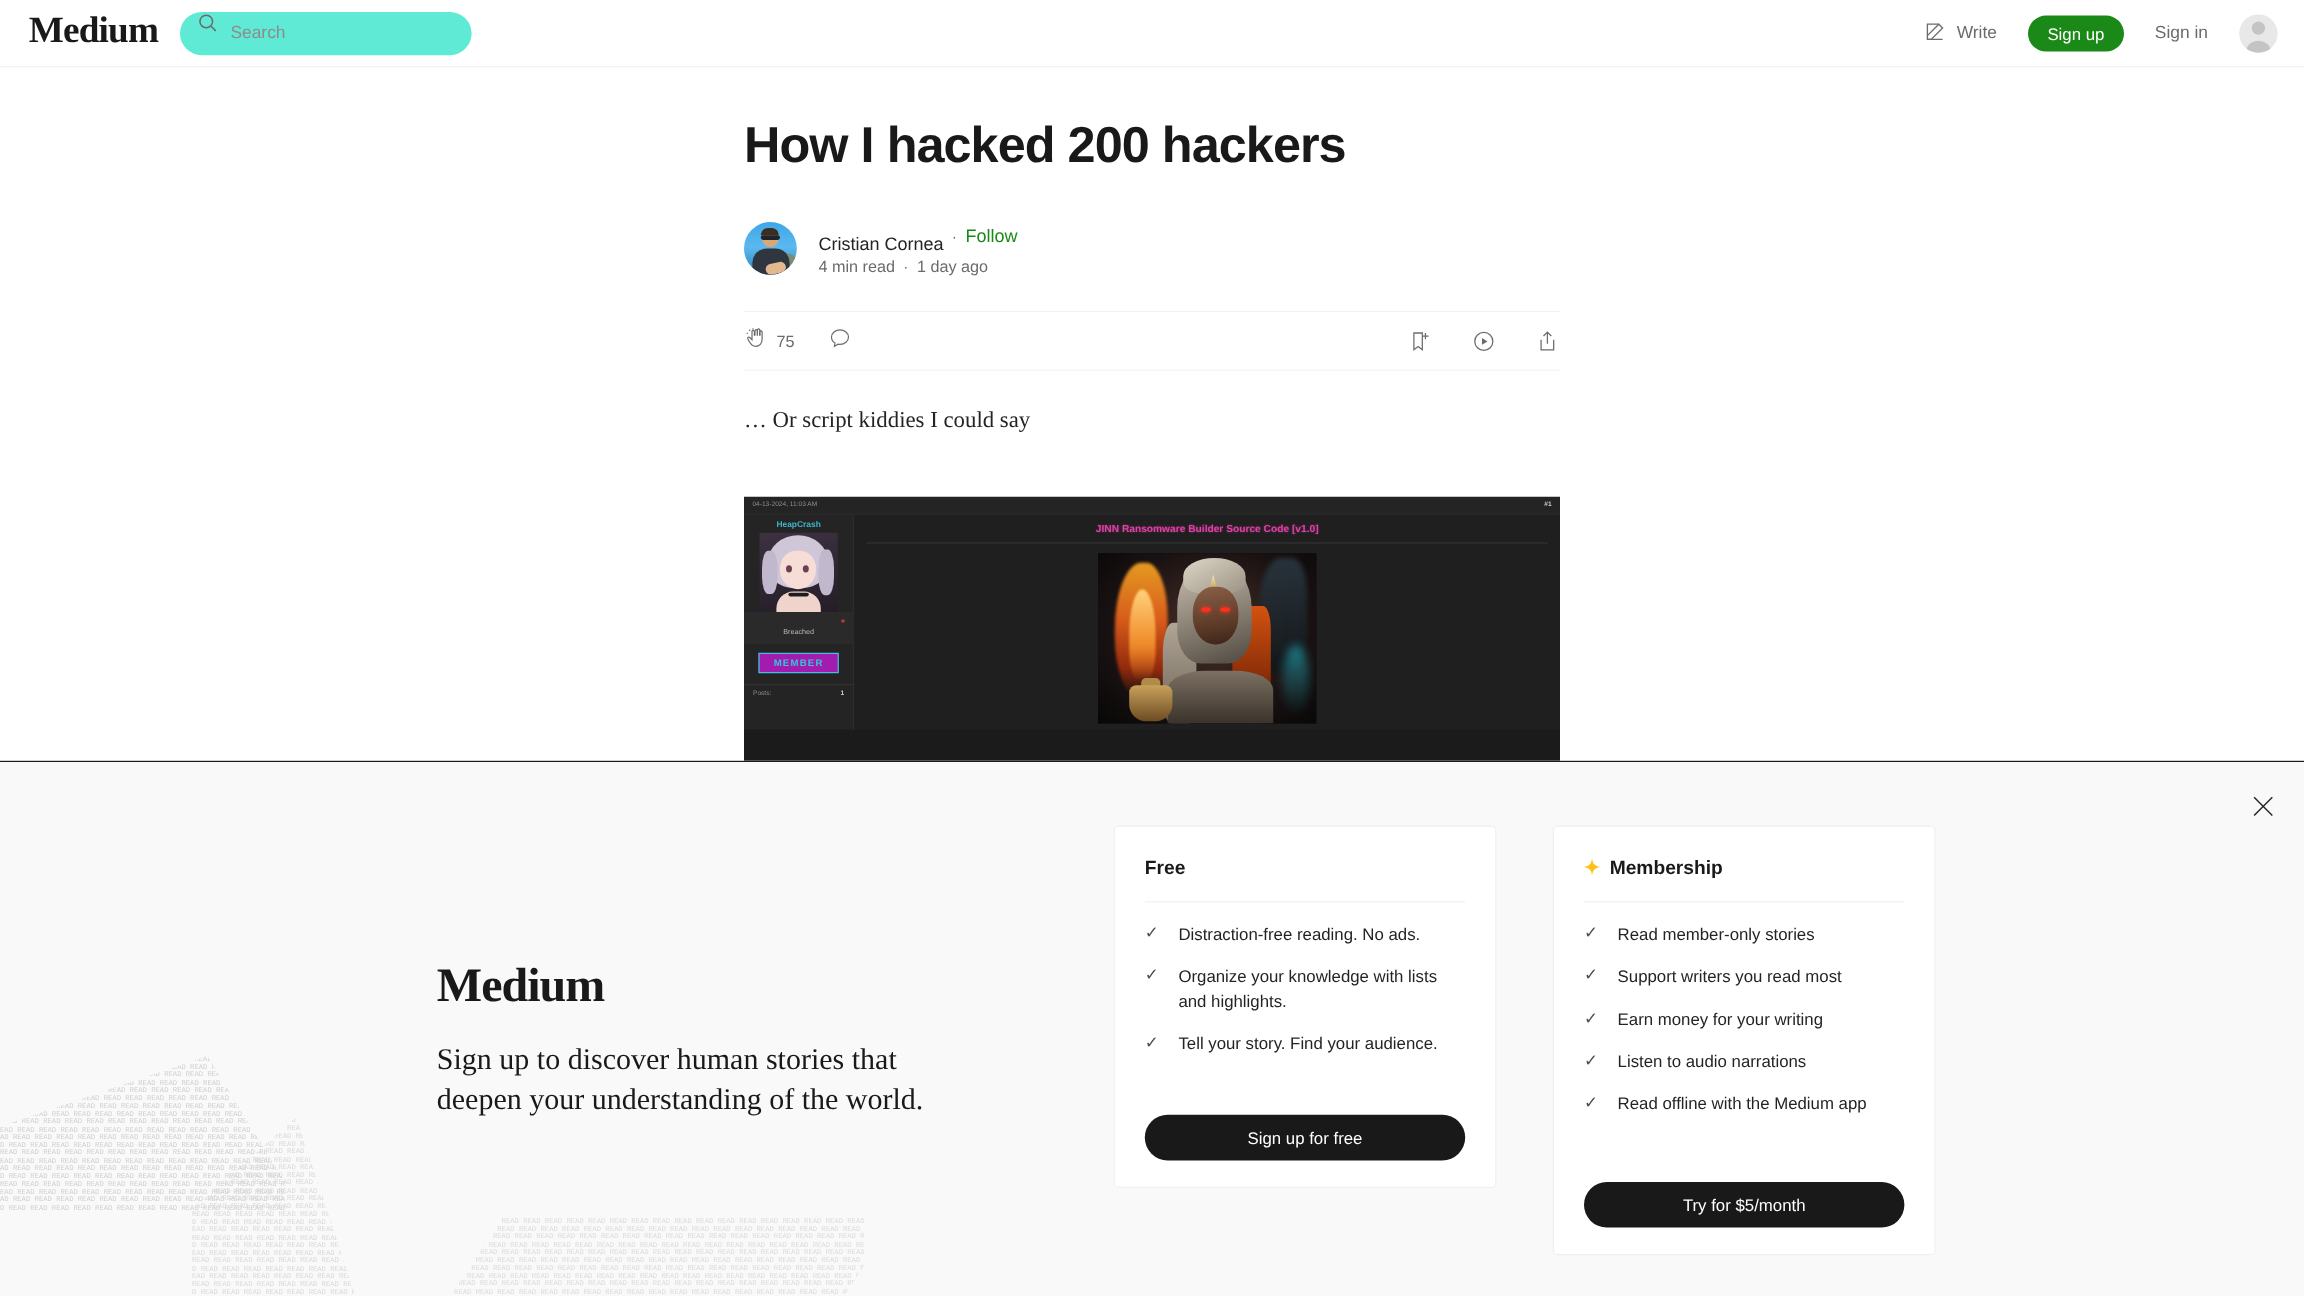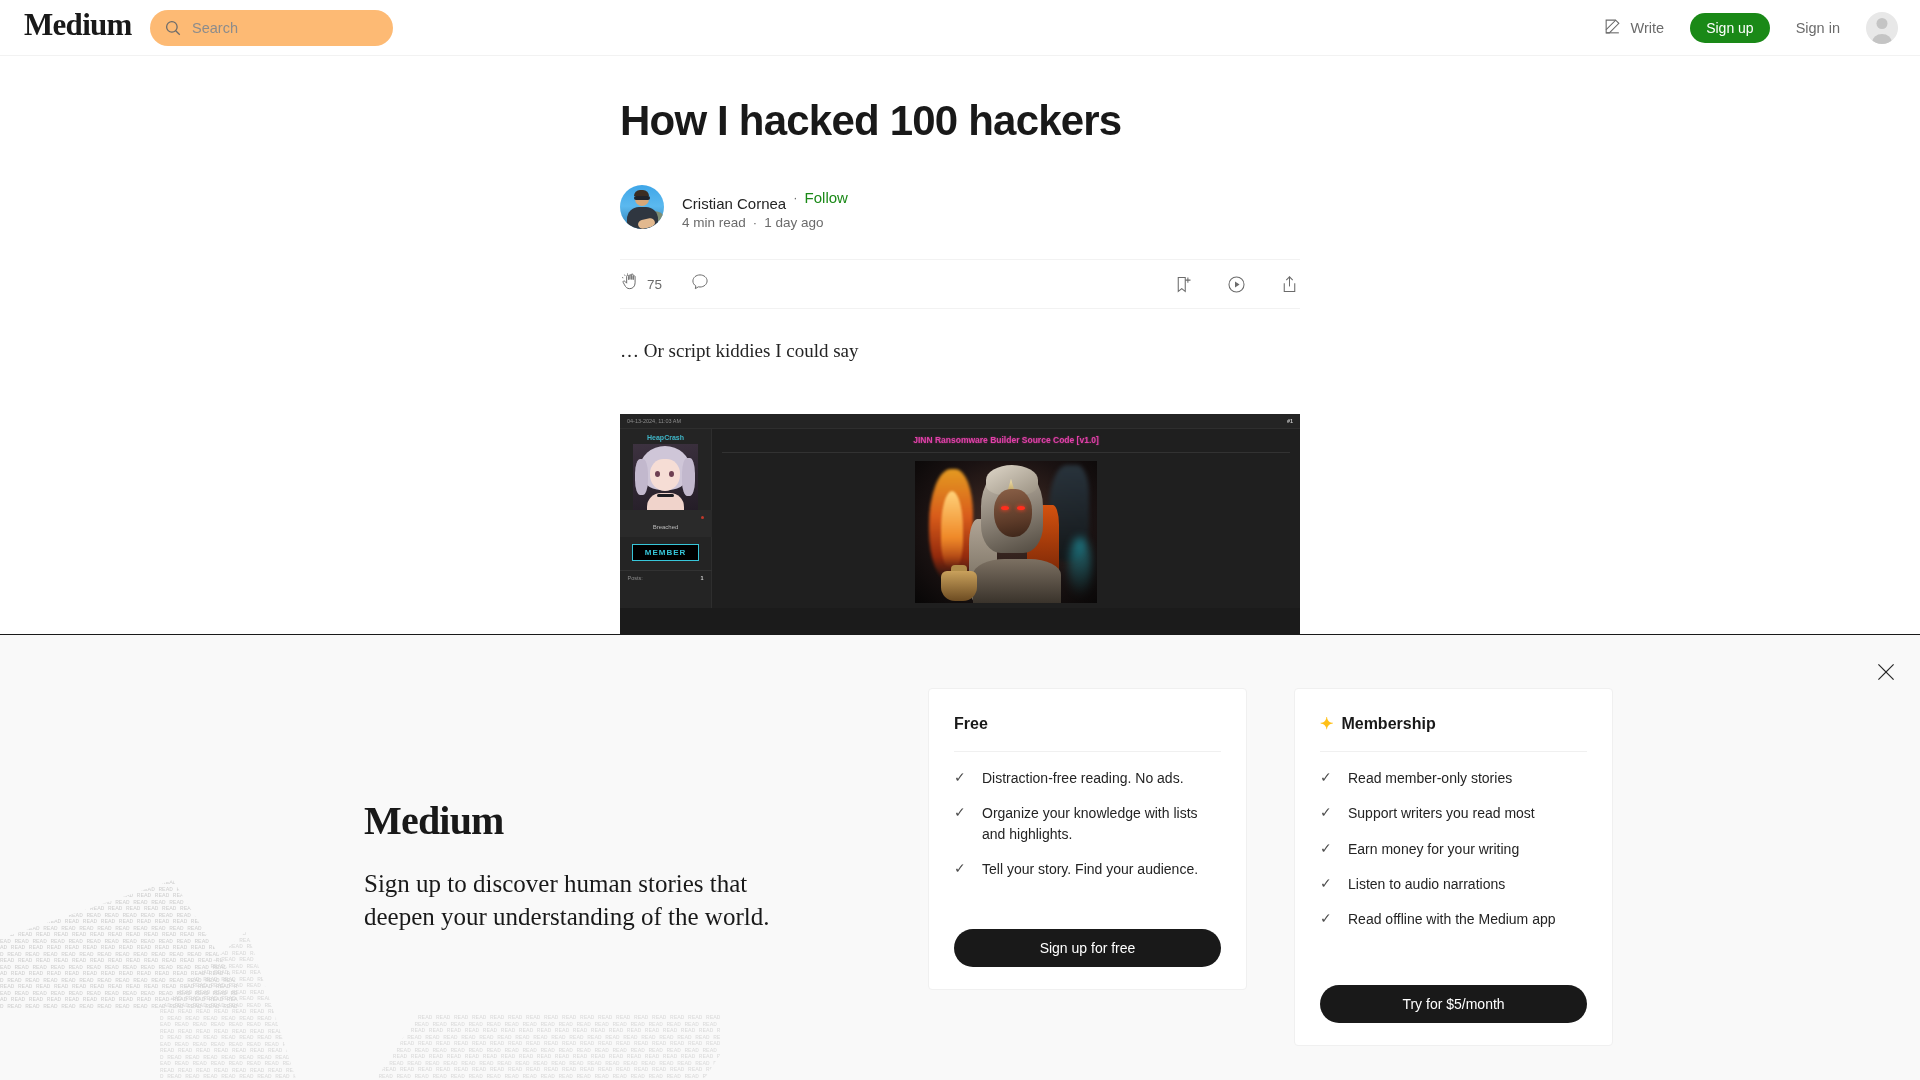--- a/index.html
+++ b/index.html
@@ -22,22 +22,22 @@
   }
   .brand-wordmark {
     position: absolute; left: 24px; top: 9px;
     font-family: "Liberation Serif", serif;
     font-weight: 700; font-size: 31px; letter-spacing: -0.7px;
     color: #191919; line-height: 1;
   }
   .search-box {
     position: absolute; left: 150px; top: 10px;
     width: 243px; height: 36px;
-    background: #fdba74; border-radius: 20px;
-    display: flex; align-items: center; gap: 10px;
+    background: #5eead4; border-radius: 20px;
+    display: flex; gap: 10px;
     padding: 0 14px;
   }
   .search-box .sicon { width: 18px; height: 18px; flex: 0 0 18px; }
   .search-input {
     border: none; outline: none; background: transparent;
     font-family: "Liberation Sans", sans-serif;
     font-size: 14.5px; color: #6b6b6b; width: 185px;
   }
   .search-input::placeholder { color: #8c8c8c; }
 
@@ -201,21 +201,21 @@
   }
   .emb-breached span { font-size: 6px; color: #b9b9b9; }
   .emb-breached i {
     position: absolute; right: 8px; top: 6px;
     width: 3px; height: 3px; border-radius: 50%; background: #c0392b;
   }
   .emb-memberwrap { padding-top: 7px; width: 92px; display:flex; justify-content:center; }
   .emb-member {
     border: 1px solid #37c6d9; color: #37c6d9;
     font-size: 8px; font-weight: 700; letter-spacing: 1px;
-    padding: 3px 12px; background: #000000;
+    padding: 3px 12px; background: #a21caf;
   }
   .emb-posts {
     width: 92px; margin-top: 9px; border-top: 1px solid #323232;
     padding: 4px 8px 0; display: flex; justify-content: space-between;
   }
   .emb-posts span { font-size: 5.5px; color: #8d8d8d; }
   .emb-posts b { font-size: 5.5px; color: #cfcfcf; }
   .emb-content { flex: 1; background: #1f1f1f; position: relative; }
   .emb-headline {
     text-align: center; padding-top: 6px;
@@ -406,21 +406,21 @@
       </button>
       <button class="signup-btn">Sign up</button>
       <button class="signin-btn">Sign in</button>
       <button class="avatar-btn"></button>
     </div>
   </div>
 
   <div class="article">
     <div class="article-inner">
 
-      <h1 class="post-title">How I hacked 100 hackers</h1>
+      <h1 class="post-title">How I hacked 200 hackers</h1>
 
       <div class="byline">
         <div class="byline-avatar">
           <div class="bav-land"></div>
             <div class="bav-body"></div>
           <div class="bav-head"></div>
             <div class="bav-hair"></div>
           <div class="bav-glass"></div>
             <div class="bav-arm"></div>
         </div>

